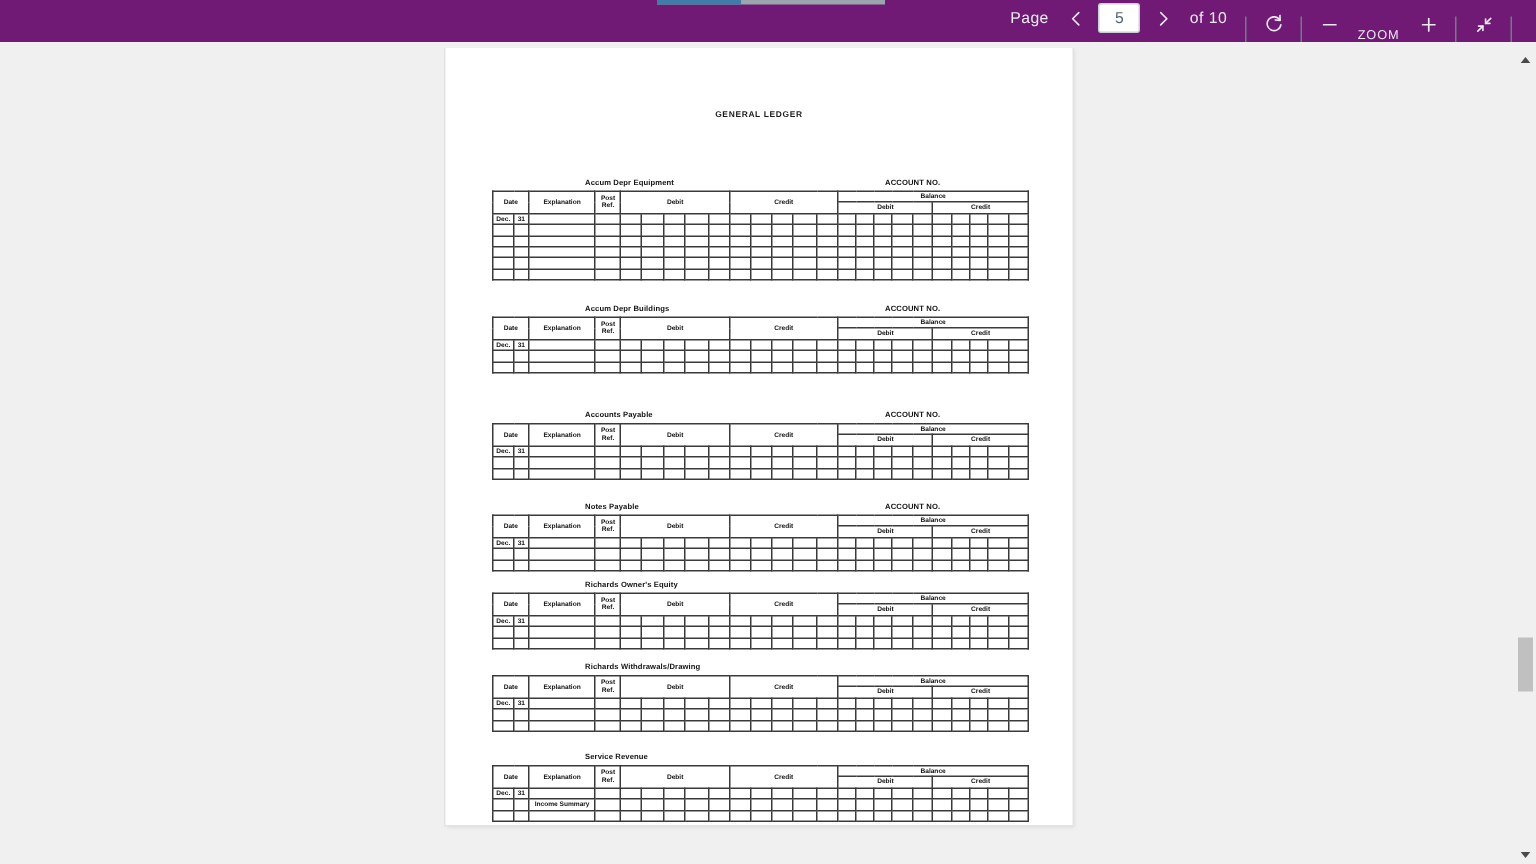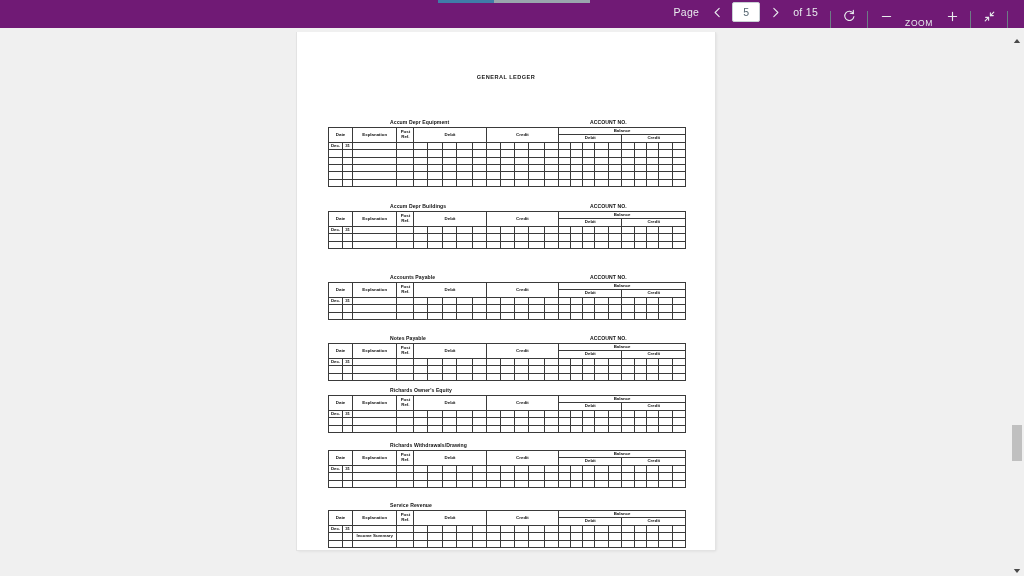--- a/index.html
+++ b/index.html
@@ -213,21 +213,21 @@
     <input id="page-input" type="text" value="5" style="">
 
     <div class="tb-btn">
       <span>
         <svg width="11" height="11" viewBox="0 0 11 11">
           <path d="M3.8 1.4 L7.9 5.5 L3.8 9.6" fill="none" stroke="#e8ecee" stroke-width="1.1" stroke-linecap="round" stroke-linejoin="round"></path>
         </svg>
       </span>
     </div>
 
-    <span class="tb-label">of 15</span>
+    <span class="tb-label">of 10</span>
   </div>
 
   <div class="tb-sep"></div>
 
   <div class="tb-btn">
     <span>
       <svg width="14" height="14" viewBox="0 0 14 14">
         <path d="M11.2 4.3 A4.6 4.6 0 1 0 11.9 7.6" fill="none" stroke="#e8ecee" stroke-width="1.1" stroke-linecap="round"></path>
         <path d="M11.3 1.3 L11.4 4.6 L8.2 4.3" fill="none" stroke="#e8ecee" stroke-width="1.1" stroke-linecap="round" stroke-linejoin="round"></path>
       </svg>

